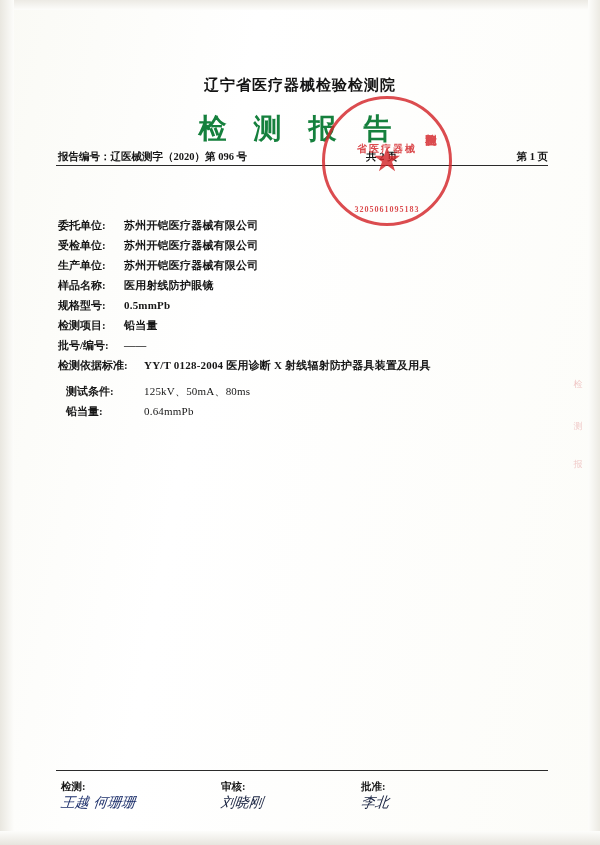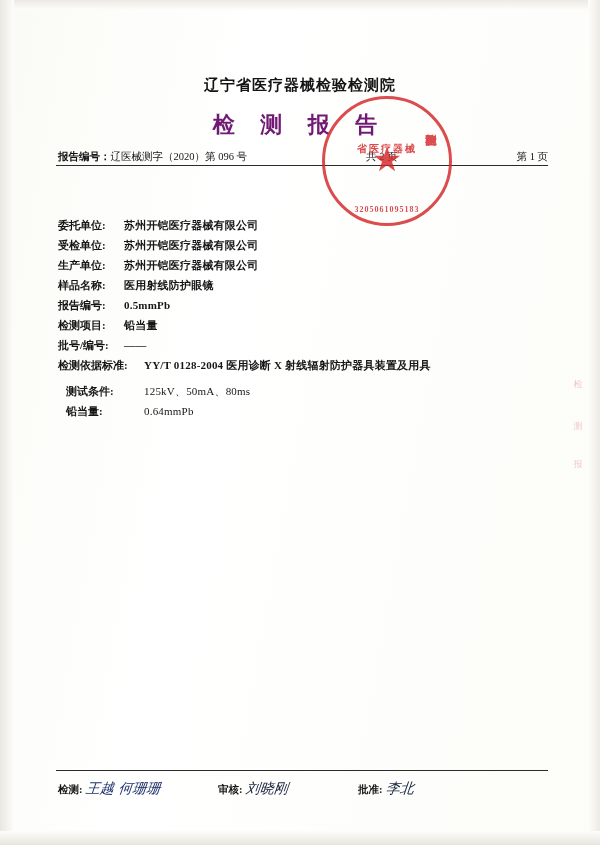--- a/index.html
+++ b/index.html
@@ -72,42 +72,42 @@
     letter-spacing: 1px;
     color: #141414;
   }
 
   .doc-title {
     position: absolute;
     top: 110px;
     left: 0;
     width: 600px;
     text-align: center;
-    font-size: 22px;
+    font-size: 28px;
     font-weight: bold;
     letter-spacing: 10px;
-    color: #701a75;
+    color: #15803d;
   }
 
   .meta-row {
     position: absolute;
     top: 150px;
     left: 58px;
     width: 490px;
     font-size: 10.5px;
     font-weight: bold;
     color: #151515;
     display: flex;
     justify-content: space-between;
     align-items: baseline;
     white-space: nowrap;
   }
   .meta-row .seg { white-space: nowrap; }
   .meta-row .label { font-weight: bold; }
-  .meta-row .value { font-weight: normal; }
+  .meta-row .value { font-weight: bold; }
 
   .rule {
     position: absolute;
     left: 56px;
     width: 492px;
     border-top: 1px solid #2b2b2b;
   }
   .rule-top { top: 165px; }
   .rule-bottom { top: 770px; }
 
@@ -221,20 +221,21 @@
     left: 58px;
     width: 492px;
     display: flex;
     align-items: flex-start;
     font-size: 10.5px;
     color: #161616;
   }
   .footer .sig-block {
     display: flex;
     align-items: baseline;
+    flex-direction: column;
   }
   .footer .sig-label {
     font-weight: bold;
     white-space: nowrap;
   }
   .footer .sig-name {
     font-family: "DejaVu Serif", serif;
     font-style: italic;
     font-size: 14px;
     color: #1c2f6b;
@@ -292,21 +293,21 @@
       <span class="f-label">生产单位:</span>
       <span class="f-value">苏州开铠医疗器械有限公司</span>
     </div>
 
     <div class="field">
       <span class="f-label">样品名称:</span>
       <span class="f-value">医用射线防护眼镜</span>
     </div>
 
     <div class="field">
-      <span class="f-label">报告编号:</span>
+      <span class="f-label">规格型号:</span>
       <span class="f-value">0.5mmPb</span>
     </div>
 
     <div class="field">
       <span class="f-label">检测项目:</span>
       <span class="f-value">铅当量</span>
     </div>
 
     <div class="field">
       <span class="f-label">批号/编号:</span>

